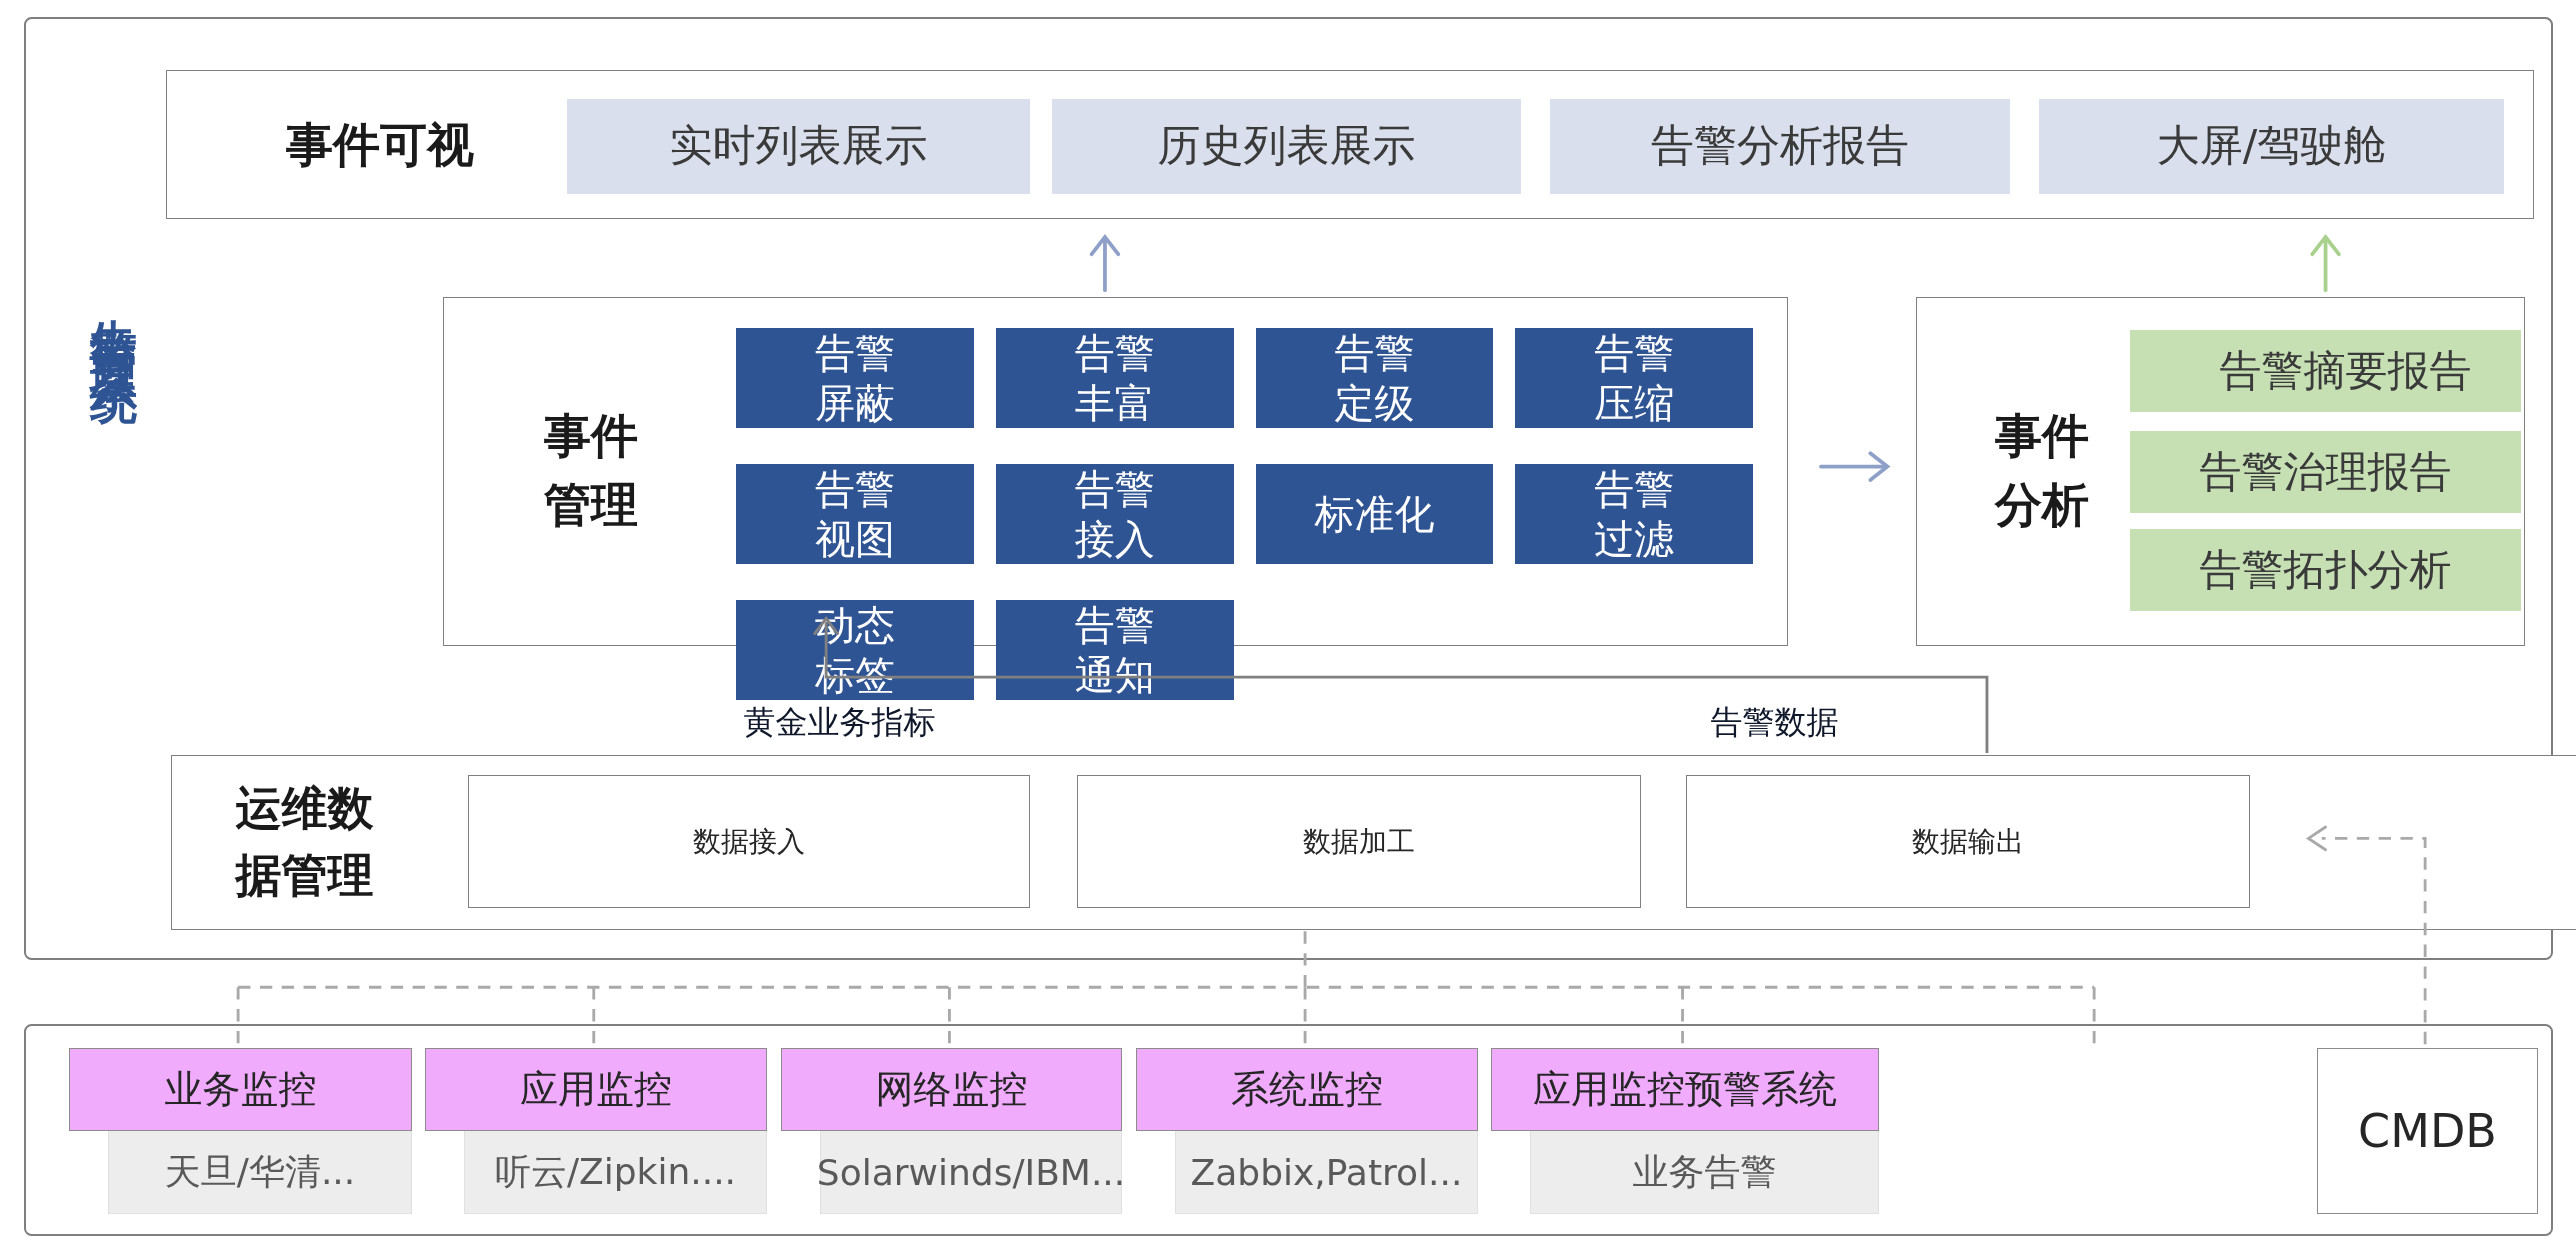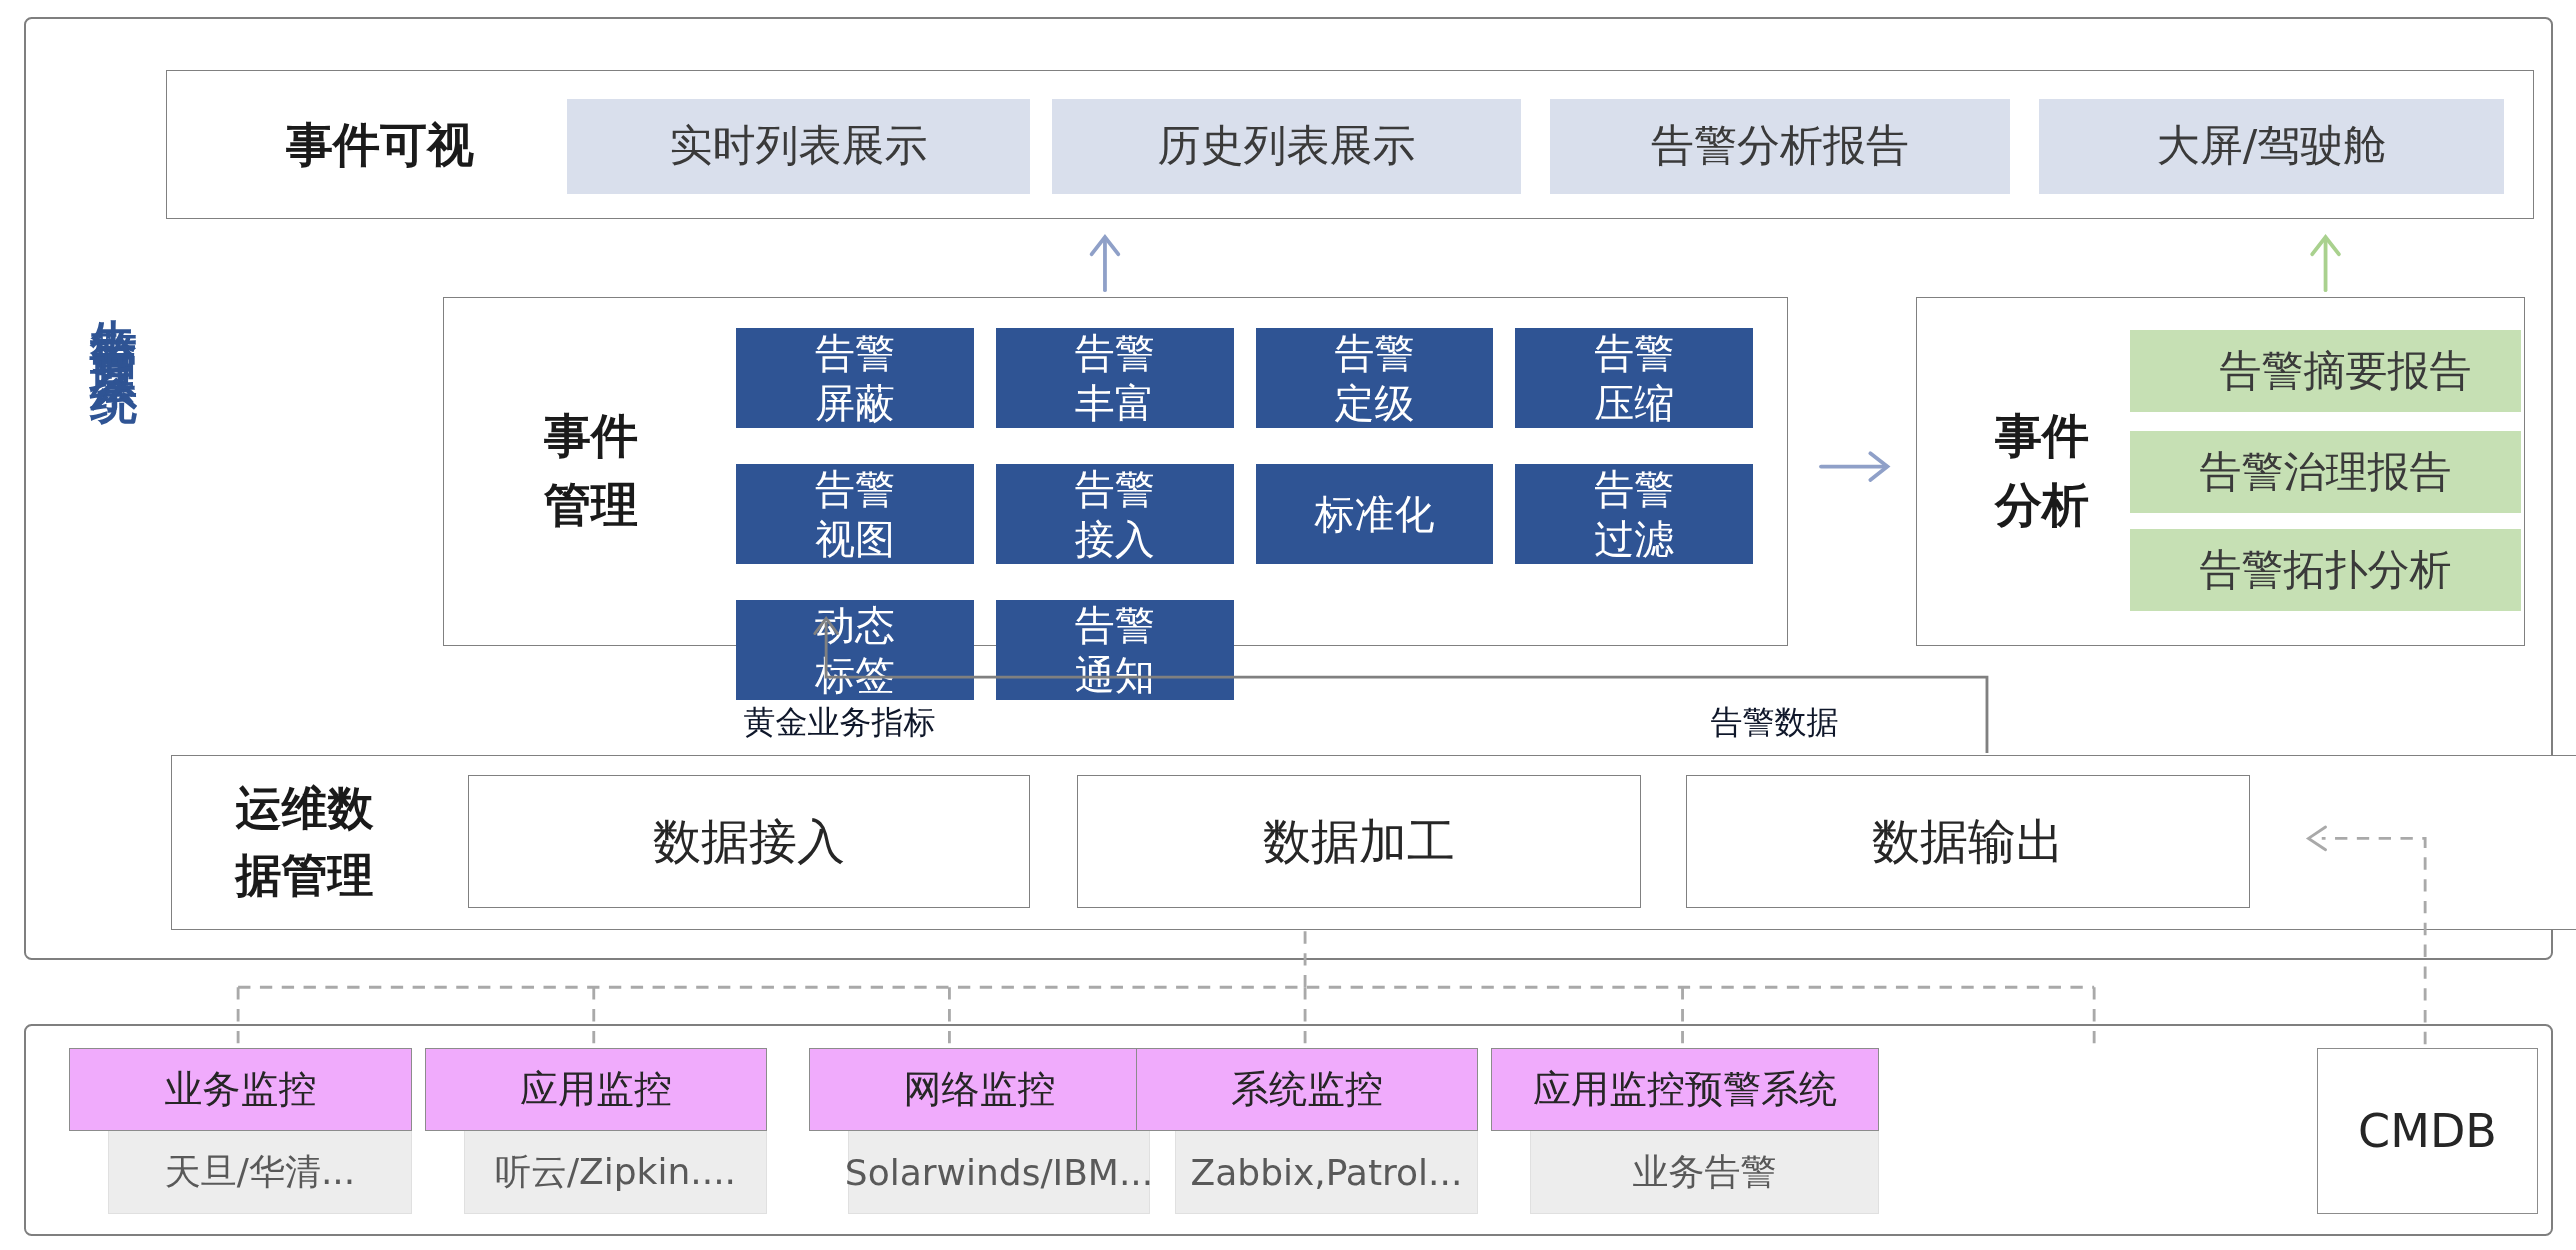--- a/index.html
+++ b/index.html
@@ -64,21 +64,21 @@
     line-height:1.25;
   }
   .green-item {
     background:#c6e0b4;
     color:#3a3a3a;
     font-size:42px;
   }
   .dm-item {
     border:1.9px solid #808080;
     background:#ffffff;
-    font-size:48px;
+    font-size:28px;
     color:#262626;
   }
   .flow-label {
     font-size:32px;
     color:#0f172a;
     text-align:right;
   }
   .src-title {
     border:1.9px solid #8c8c8c;
     background:#f0abfc;
@@ -168,21 +168,21 @@
     <div class="abs" style="left:43px; top:22px; width:343px;">
       <div class="center src-title" style="height:83px;">业务监控</div>
       <div class="center src-sub" style="height:83px;">天旦/华清...</div>
     </div>
 
     <div class="abs" style="left:399px; top:22px; width:342px;">
       <div class="center src-title" style="height:83px;">应用监控</div>
       <div class="center src-sub" style="height:83px;">听云/Zipkin....</div>
     </div>
 
-    <div class="abs" style="left:783px; top:22px; width:341px;">
+    <div class="abs" style="left:755px; top:22px; width:341px;">
       <div class="center src-title" style="height:83px;">网络监控</div>
       <div class="center src-sub" style="height:83px;">Solarwinds/IBM...</div>
     </div>
 
     <div class="abs" style="left:1110px; top:22px; width:342px;">
       <div class="center src-title" style="height:83px;">系统监控</div>
       <div class="center src-sub" style="height:83px;">Zabbix,Patrol...</div>
     </div>
 
     <div class="abs" style="left:1465px; top:22px; width:388px;">

